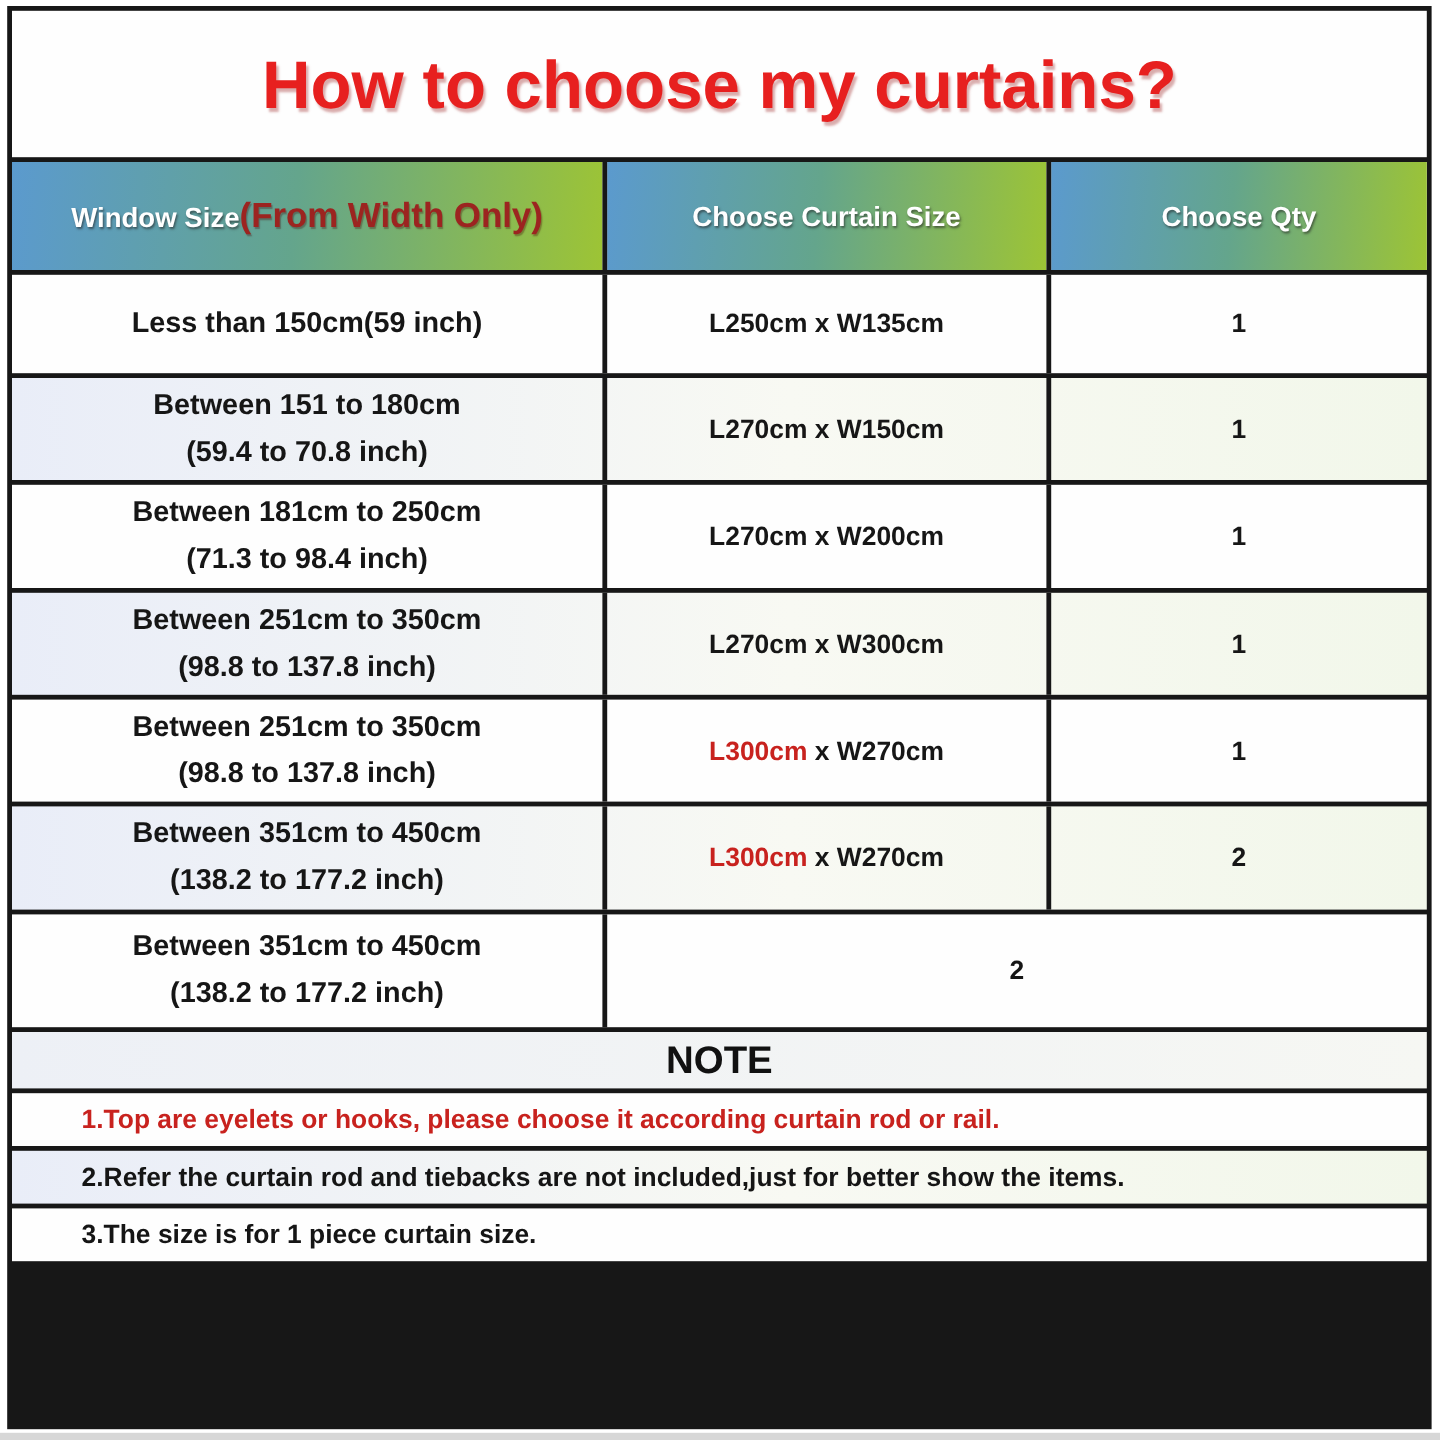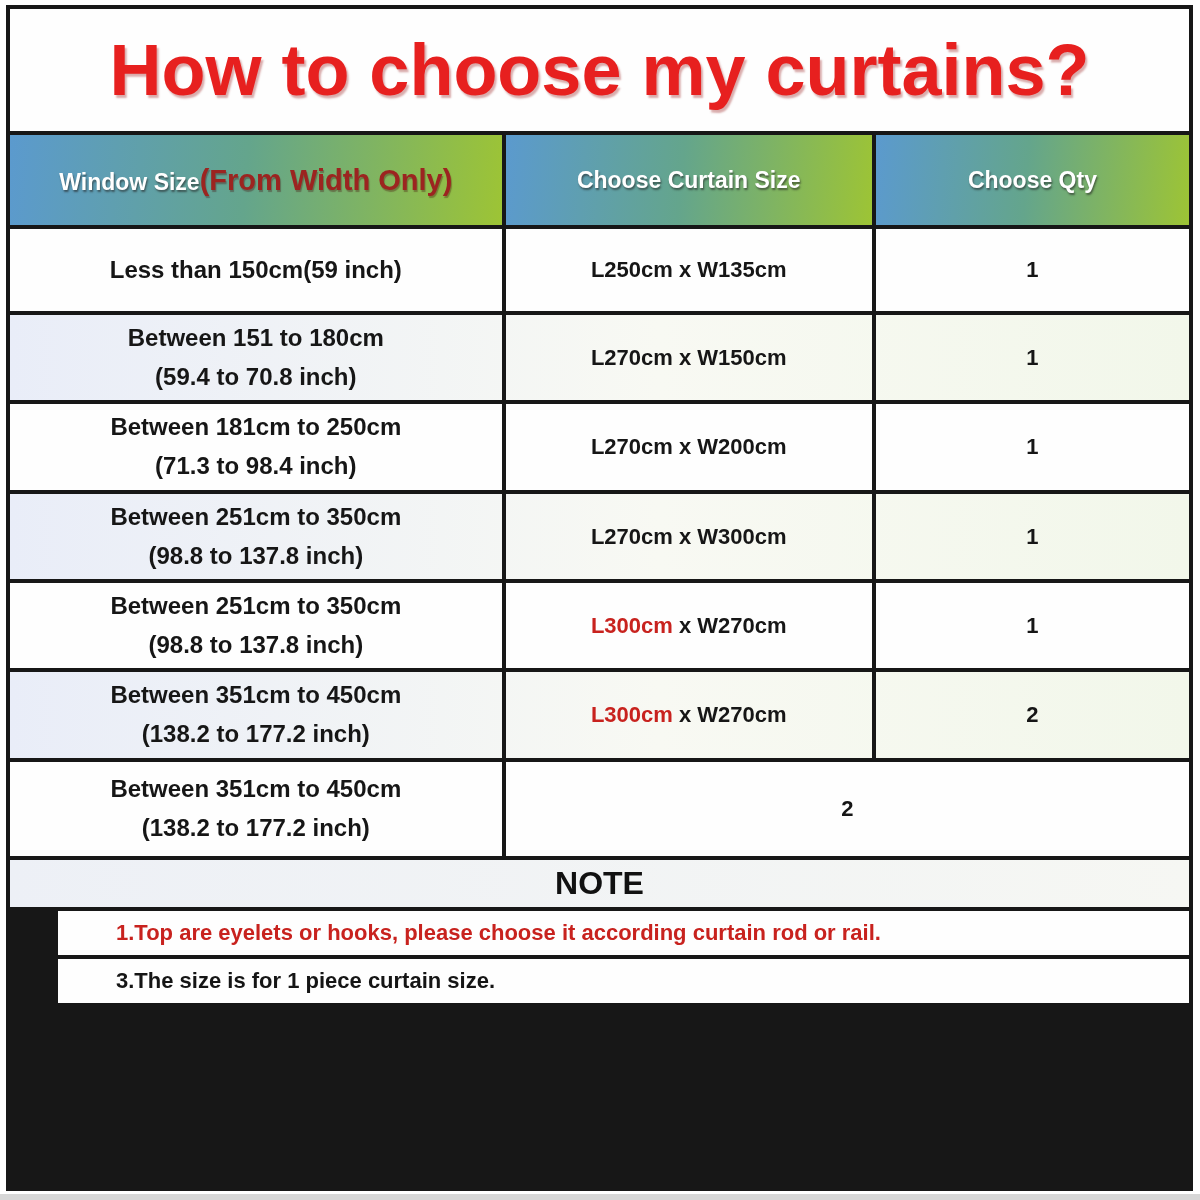--- a/index.html
+++ b/index.html
@@ -43,40 +43,40 @@
   .b-n5 { flex:1 1 84px; }
 
   
   .white { background:#fefefe; }
   .tint  { background:linear-gradient(90deg,#e9edf8 0%,#f8f9f3 55%,#f2f7ea 100%); }
   .notebar { background:linear-gradient(90deg,#edf0f6 0%,#f6f7f3 100%); }
   .hdrcell { background:linear-gradient(95deg,#5b9ace 0%,#64a58c 48%,#9dc435 100%); }
 
   
   .title-text {
-    font-size:72px; color:#e7201f; letter-spacing:0px;
+    font-size:56px; color:#e7201f; letter-spacing:0px;
     text-shadow:2px 3px 2px rgba(150,20,20,0.35);
   }
   .hdr-row1 { display:flex; align-items:baseline; }
   .hdr-text {
     font-size:23px; color:#ffffff;
     text-shadow:1px 2px 2px rgba(35,35,35,0.6);
   }
   .hdr-red {
     font-size:29px; color:#9c2420;
     text-shadow:1px 2px 1px rgba(70,10,10,0.35);
   }
   .win-line { font-size:24px; color:#161616; line-height:1.62; }
   .win-line:empty { display:none; }
   .size-text, .qty-text { font-size:22px; color:#161616; }
   .red { color:#c8221e !important; }
   .note-label { font-size:32px; color:#111; }
   .noteband {
     flex-direction:column; align-items:flex-start; justify-content:center;
-    padding-left:58px; text-align:left;margin-left:48px;
+    padding-left:58px; text-align:left;
   }
   .note-text { font-size:22px; color:#151515; line-height:1.55; }
   .note-text.red { color:#c8221e; }
   .note-line2:empty { display:none; }
   .note-line2 { margin-left:26px; }
 
   .bottom-strip {
     position:absolute; left:0; right:0; bottom:0; height:6px;
     background:#d7d7d7;
   }
@@ -199,20 +199,24 @@
     <div class="cell full">
       <div class="note-label">NOTE</div>
     </div>
   </div>
 
   <div class="band b-n white noteband">
     <div class="note-text red">1.Top are eyelets or hooks, please choose it according curtain rod or rail.</div>
 
   </div>
 
+  <div class="band b-n tint noteband">
+    <div class="note-text">2.Refer the curtain rod and tiebacks are not included,just for better show the items.</div>
+
+  </div>
 
   <div class="band b-n white noteband">
     <div class="note-text">3.The size is for 1 piece curtain size.</div>
 
   </div>
 
 
 
 </div>
 

